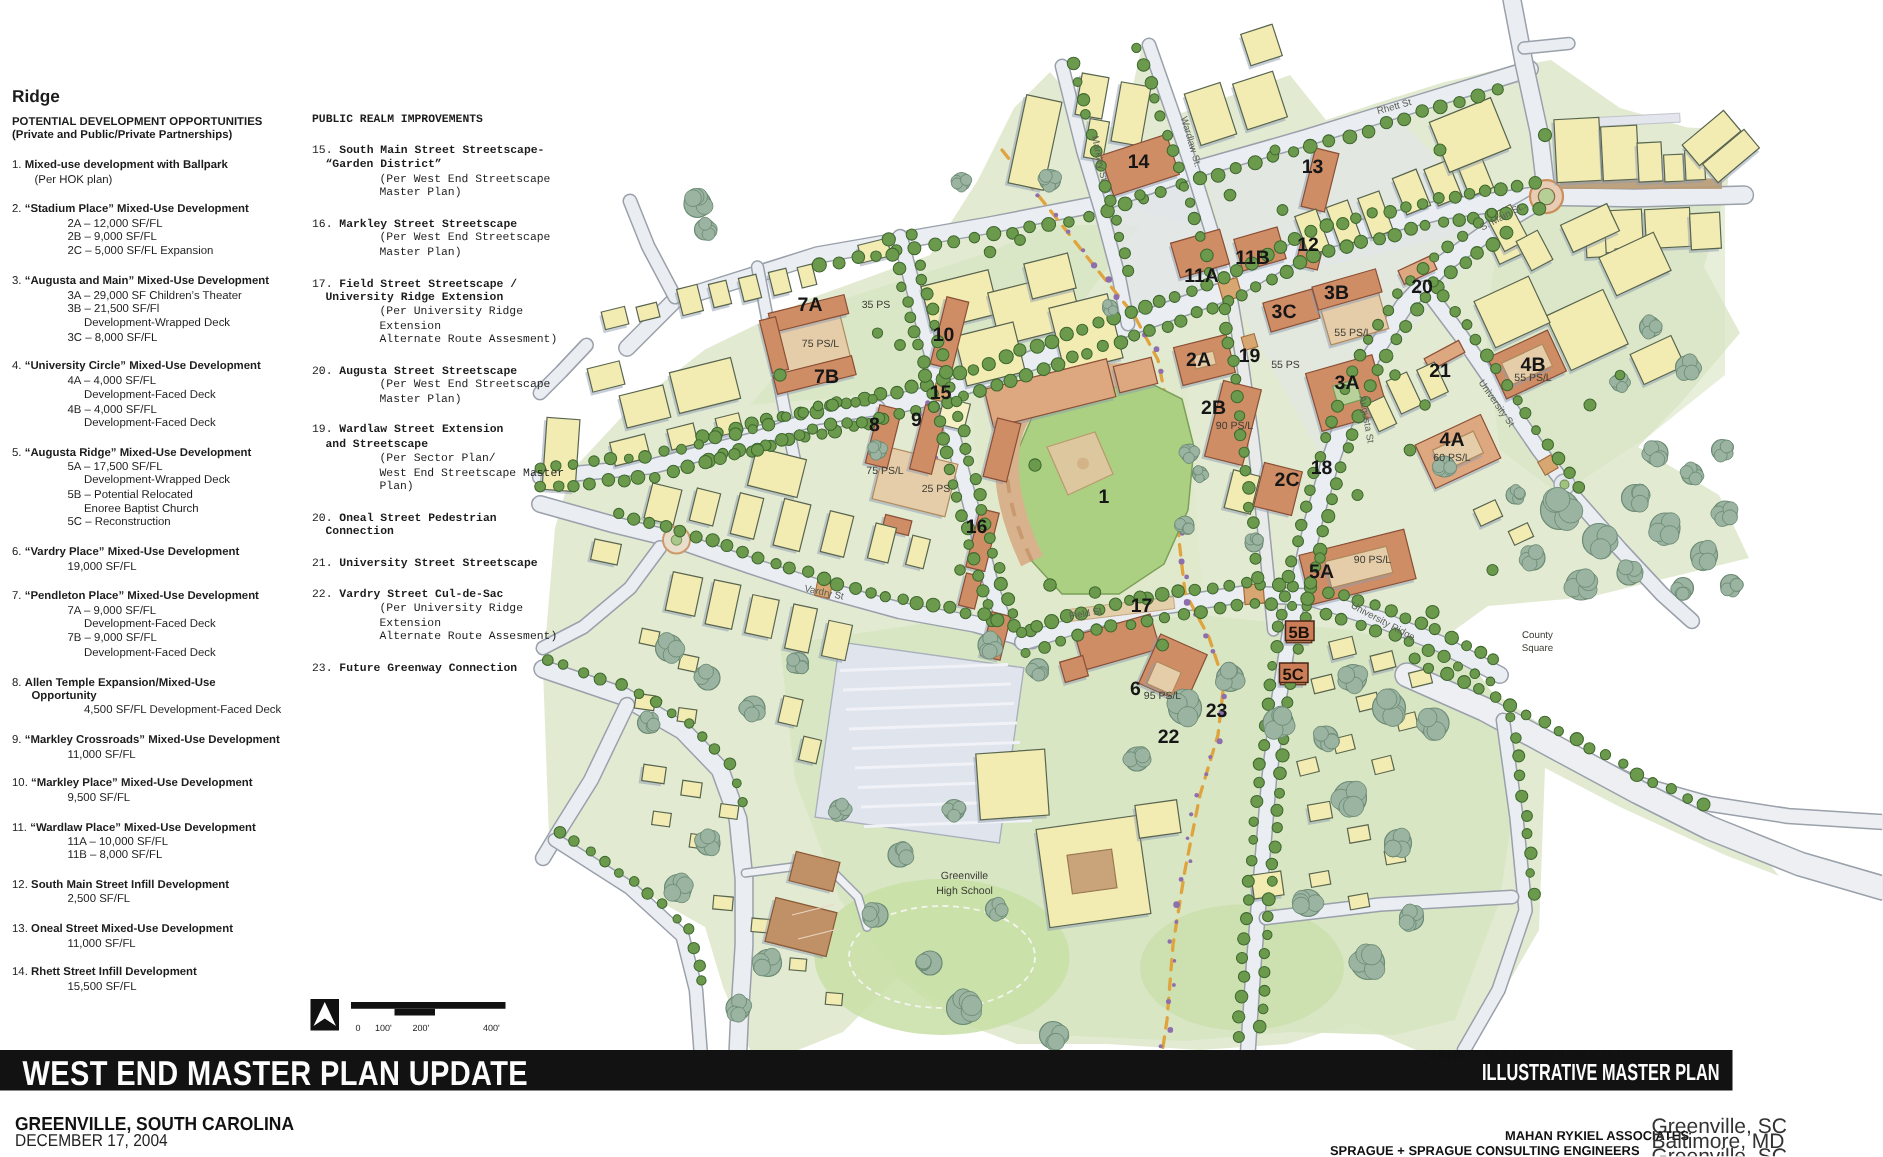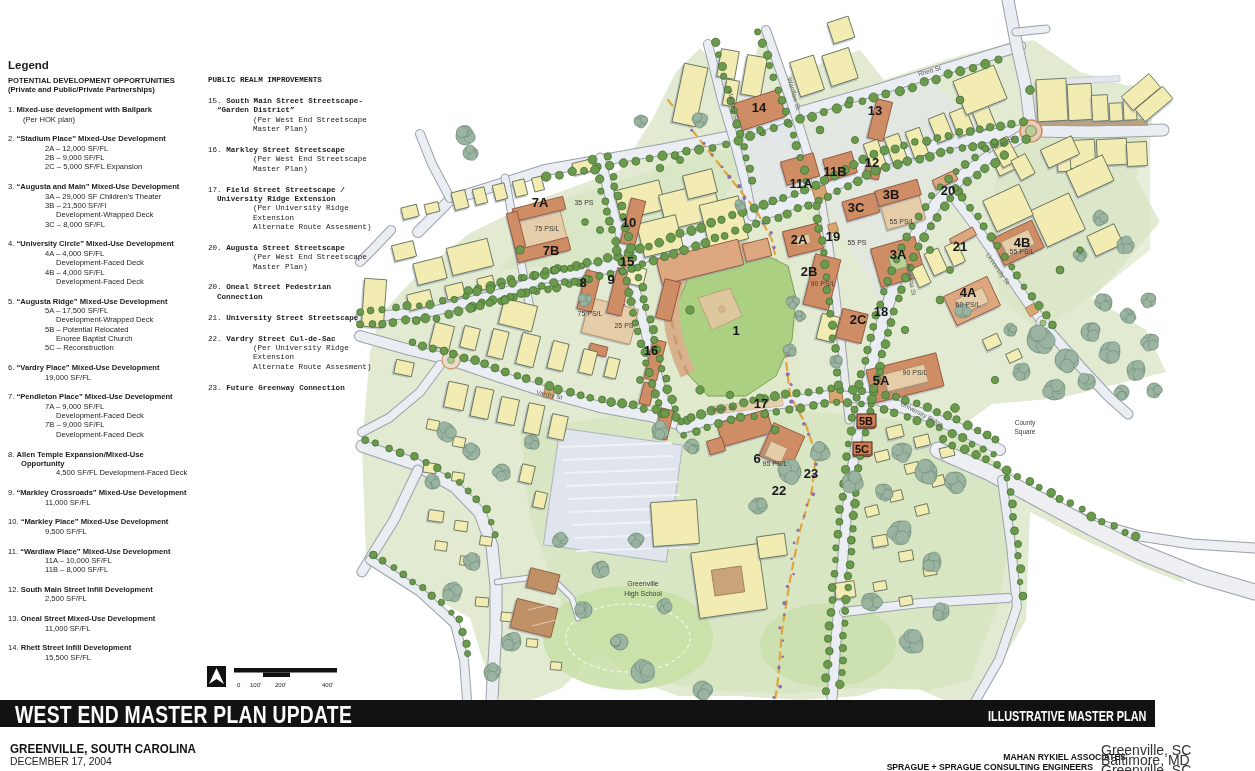--- a/index.html
+++ b/index.html
@@ -1622,21 +1622,21 @@
 <g>
         <rect x="234" y="668" width="103" height="4.5" fill="#111"></rect>
         <rect x="263" y="672.5" width="27" height="4.5" fill="#111"></rect>
         <text x="237" y="687" font-size="6" fill="#222" font-family="Liberation Sans, sans-serif">0</text>
         <text x="250" y="687" font-size="6" fill="#222" font-family="Liberation Sans, sans-serif">100'</text>
         <text x="275" y="687" font-size="6" fill="#222" font-family="Liberation Sans, sans-serif">200'</text>
         <text x="322" y="687" font-size="6" fill="#222" font-family="Liberation Sans, sans-serif">400'</text>
       </g>
 </svg>
 
-<div class="leg" id="legtitle">Legend</div>
+<div class="leg" id="legtitle">Ridge</div>
 
 <div class="leg" id="col1">
 <div class="hd">POTENTIAL DEVELOPMENT OPPORTUNITIES<br>(Private and Public/Private Partnerships)</div>
 <div class="it"><span class="n">1.</span> <b>Mixed-use development with Ballpark</b><div class="s1">(Per HOK plan)</div></div>
       <div class="it"><span class="n">2.</span> <b>“Stadium Place” Mixed-Use Development</b><div class="s2">2A – 12,000 SF/FL</div><div class="s2">2B – 9,000 SF/FL</div><div class="s2">2C – 5,000 SF/FL Expansion</div></div>
       <div class="it"><span class="n">3.</span> <b>“Augusta and Main” Mixed-Use Development</b><div class="s2">3A – 29,000 SF Children’s Theater</div><div class="s2">3B – 21,500 SF/Fl</div><div class="s3">Development-Wrapped Deck</div><div class="s2">3C – 8,000 SF/FL</div></div>
       <div class="it"><span class="n">4.</span> <b>“University Circle”  Mixed-Use Development</b><div class="s2">4A – 4,000 SF/FL</div><div class="s3">Development-Faced Deck</div><div class="s2">4B – 4,000 SF/FL</div><div class="s3">Development-Faced Deck</div></div>
       <div class="it"><span class="n">5.</span> <b>“Augusta Ridge” Mixed-Use Development</b><div class="s2">5A – 17,500 SF/FL</div><div class="s3">Development-Wrapped Deck</div><div class="s2">5B – Potential Relocated</div><div class="s3">Enoree Baptist Church</div><div class="s2">5C – Reconstruction</div></div>
       <div class="it"><span class="n">6.</span> <b>“Vardry Place” Mixed-Use Development</b><div class="s2">19,000 SF/FL</div></div>
       <div class="it"><span class="n">7.</span> <b>“Pendleton Place” Mixed-Use Development</b><div class="s2">7A – 9,000 SF/FL</div><div class="s3">Development-Faced Deck</div><div class="s2">7B – 9,000 SF/FL</div><div class="s3">Development-Faced Deck</div></div>
@@ -1648,20 +1648,21 @@
       <div class="it"><span class="n">13.</span> <b>Oneal Street Mixed-Use Development</b><div class="s2">11,000 SF/FL</div></div>
       <div class="it"><span class="n">14.</span> <b>Rhett Street Infill Development</b><div class="s2">15,500 SF/FL</div></div>
 </div>
 
 <div class="leg" id="col2">
 <div class="hd">PUBLIC REALM IMPROVEMENTS</div>
 <div class="it"><span class="n">15.</span> <b>South Main Street Streetscape-</b><div class="s0"><b>“Garden District”</b></div><div class="s4">(Per West End Streetscape</div><div class="s4">Master Plan)</div></div>
       <div class="it"><span class="n">16.</span> <b>Markley Street Streetscape</b><div class="s4">(Per West End Streetscape</div><div class="s4">Master Plan)</div></div>
       <div class="it"><span class="n">17.</span> <b>Field Street Streetscape /</b><div class="s0"><b>University Ridge Extension</b></div><div class="s4">(Per University Ridge Extension</div><div class="s4">Alternate Route Assesment)</div></div>
       <div class="it"><span class="n">20.</span> <b>Augusta Street Streetscape</b><div class="s4">(Per West End Streetscape</div><div class="s4">Master Plan)</div></div>
+      <div class="it"><span class="n">19.</span> <b>Wardlaw Street Extension</b><div class="s0"><b>and Streetscape</b></div><div class="s4">(Per Sector Plan/</div><div class="s4">West End Streetscape Master Plan)</div></div>
       <div class="it"><span class="n">20.</span> <b>Oneal Street Pedestrian Connection</b></div>
       <div class="it"><span class="n">21.</span> <b>University Street Streetscape</b></div>
       <div class="it"><span class="n">22.</span> <b>Vardry Street Cul-de-Sac</b><div class="s4">(Per University Ridge Extension</div><div class="s4">Alternate Route Assesment)</div></div>
       <div class="it"><span class="n">23.</span> <b>Future Greenway Connection</b></div>
 </div>
 
 <div id="bar"></div>
 
 <div id="btitle">WEST END MASTER PLAN UPDATE</div>
 

